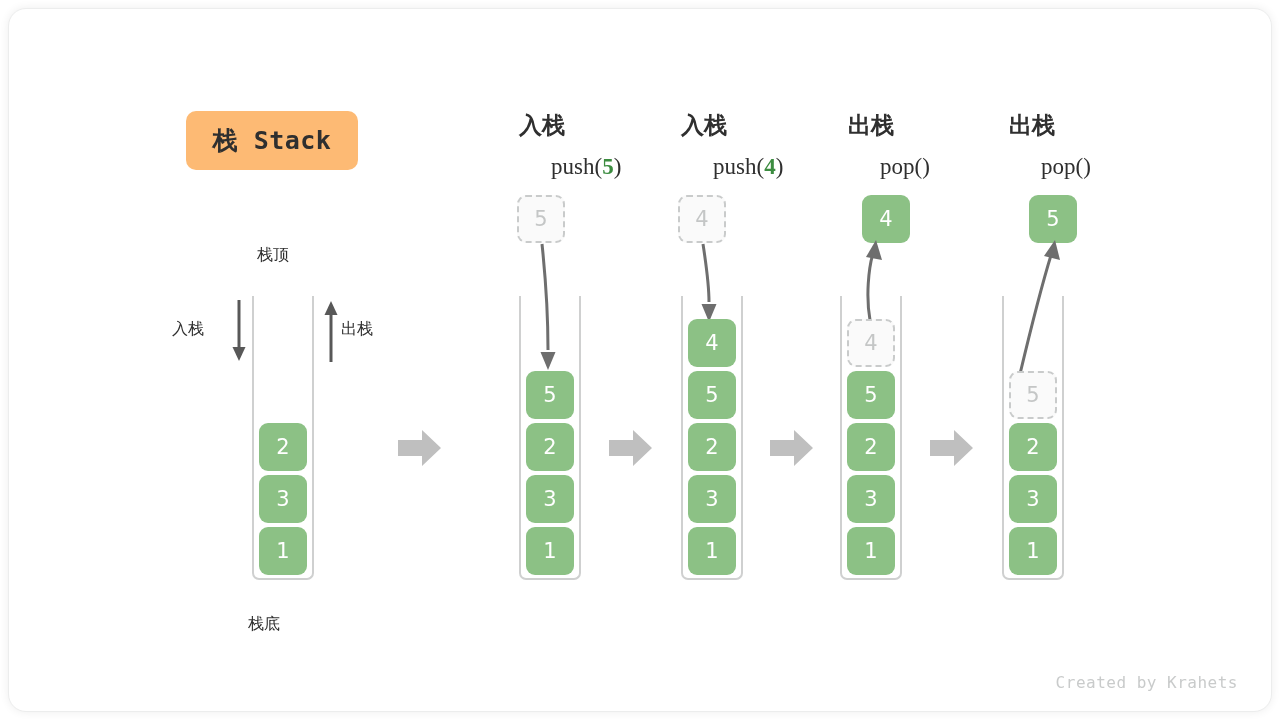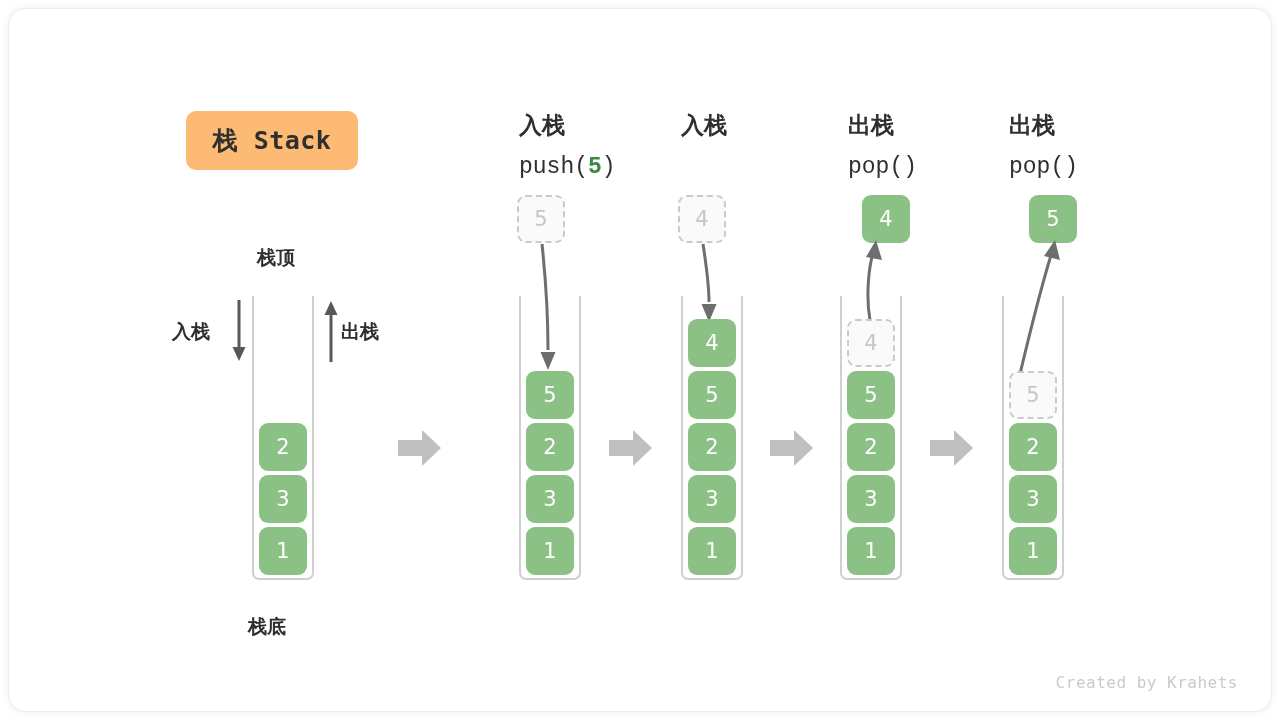--- a/index.html
+++ b/index.html
@@ -57,23 +57,24 @@
     color: #2f2f2f;
     line-height: 42px;
     white-space: nowrap;
   }
   .op-label .cn {
     font-family: "DejaVu Sans", "Liberation Sans", sans-serif;
     font-weight: bold;
     display: block;
   }
   .op-label .code {
-    font-family: Liberation Mono, monospace;
+    font-family: Liberation Serif, serif;
     display: block;
     letter-spacing: 0px;
+    margin-left: 32px;
   }
   .op-label .code .arg {
     color: #3c8c40;
     font-weight: bold;
   }
 
   
   .stack {
     position: absolute;
     width: 62px;
@@ -105,22 +106,22 @@
   .cell.ghost {
     background: #fafafa;
     color: #c4c6c6;
     border: 2px dashed #c9cbcb;
   }
 
   
   .lbl {
     position: absolute;
     font-family: "DejaVu Sans", "Liberation Sans", sans-serif;
-    font-weight: bold;
-    font-size: 19px;
+    font-weight: normal;
+    font-size: 16px;
     color: #2f2f2f;
     white-space: nowrap;
   }
 
   
   .block-arrow {
     position: absolute;
     width: 44px;
     height: 38px;
   }
@@ -187,20 +188,21 @@
   <div class="cell" style="left:526px; top:423px;">2</div>
   <div class="cell" style="left:526px; top:475px;">3</div>
   <div class="cell" style="left:526px; top:527px;">1</div>
 
   <svg class="block-arrow" style="left:609px; top:429px;" viewBox="0 0 44 38">
     <polygon points="0,11 24,11 24,1 43,19 24,37 24,27 0,27" fill="#bfbfbf"></polygon>
   </svg>
 
   <div class="op-label" style="left:681px; top:104px;">
     <span class="cn">入栈</span>
+    <span class="code"><span>push(</span><span class="arg">4</span><span>)</span></span>
   </div>
   <div class="cell ghost" style="left:678px; top:195px;">4</div>
   <svg class="flow-arrow" style="left:681px; top:242px;" width="60" height="84">
     <path d="M22,2 C26,28 28,42 28,60" stroke="#6e6e6e" stroke-width="3" fill="none"></path>
     <polygon points="28,80 20.5,62 35.5,62" fill="#6e6e6e"></polygon>
   </svg>
   <div class="stack" style="left:681px; top:296px;"></div>
   <div class="cell" style="left:688px; top:319px;">4</div>
   <div class="cell" style="left:688px; top:371px;">5</div>
   <div class="cell" style="left:688px; top:423px;">2</div>

